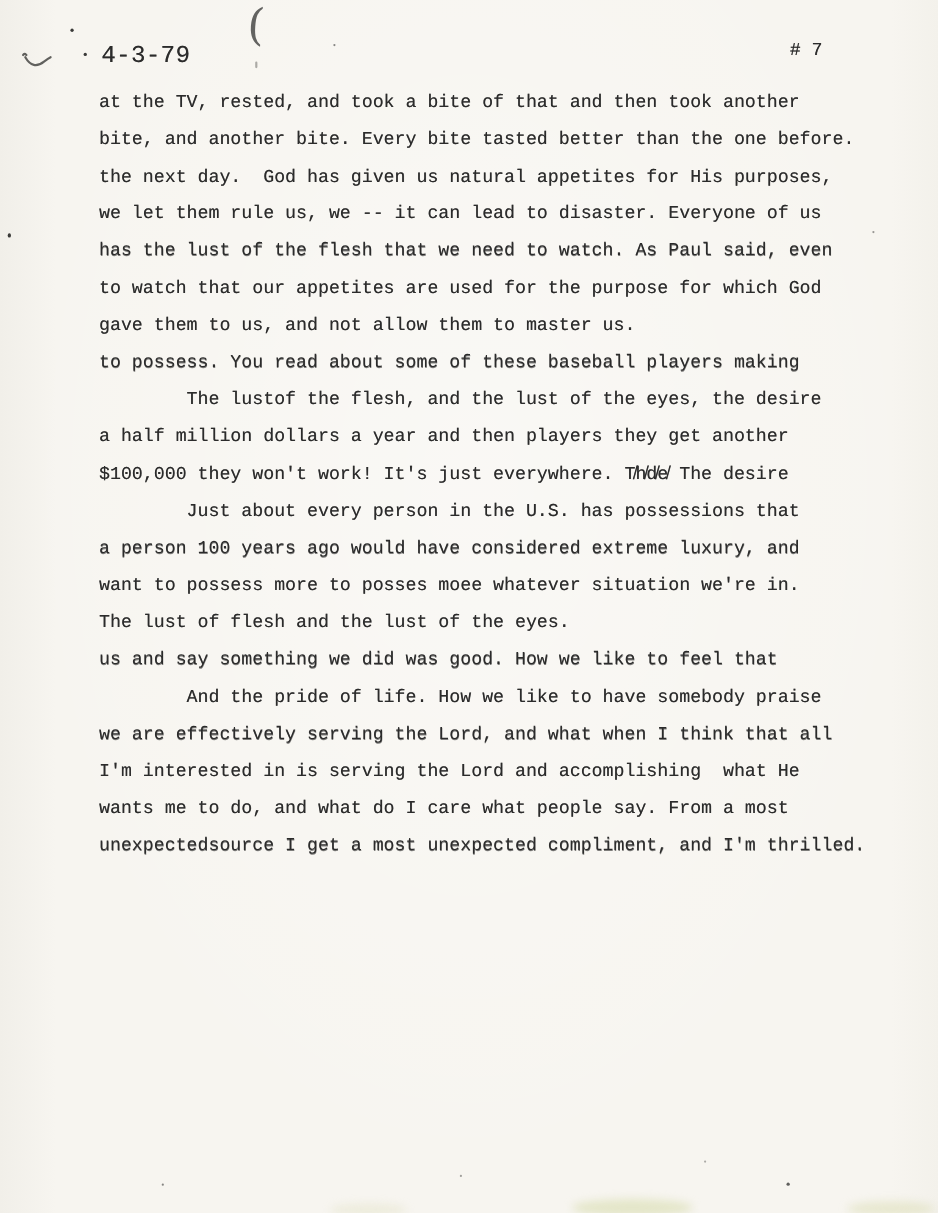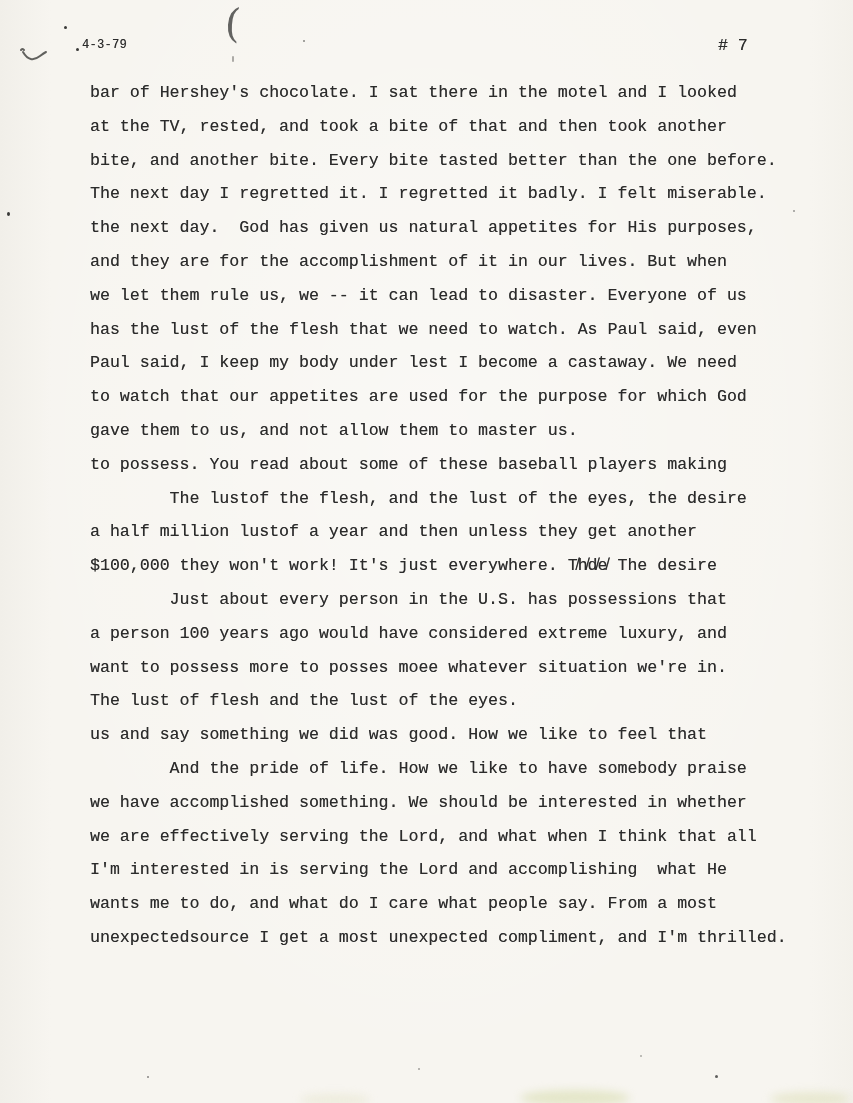--- a/index.html
+++ b/index.html
@@ -17,23 +17,23 @@
     width: 853px;
     height: 1103px;
     background:
       radial-gradient(ellipse at 50% 40%, rgba(255,255,255,0.35), rgba(0,0,0,0) 70%),
       linear-gradient(90deg, #f1efe9 0%, #f7f5f0 6%, #f7f5f0 95%, #f3f1eb 100%),
       #f6f4ef;
     color: #2b2b2b;
   }
   .header-date {
     position: absolute;
-    left: 82px;
+    left: 92px;
     top: 38px;
-    font-size: 12px;
+    font-size: 22px;
     letter-spacing: 0.3px;
     white-space: pre;
     text-shadow: 0.2px 0.3px 0.4px rgba(25,25,25,0.55);
   }
   .header-page {
     position: absolute;
     left: 718px;
     top: 36px;
     font-size: 16.5px;
     white-space: pre;
@@ -97,41 +97,36 @@
   <div class="speck" style="left:640px; top:1055px; width:2px; height:2px; opacity:.4;"></div>
 
   <div class="smudge" style="left:520px; top:1090px; width:110px; height:16px; background:rgba(214,218,170,0.55);"></div>
   <div class="smudge" style="left:770px; top:1092px; width:80px; height:14px; background:rgba(214,218,170,0.45);"></div>
   <div class="smudge" style="left:300px; top:1094px; width:70px; height:12px; background:rgba(220,222,185,0.35);"></div>
 
   <span class="header-date">4-3-79</span>
   <span class="header-page"># 7</span>
 
   <div class="text-block">
-      <div class="line">bar of Hershey's chocolate. I sat there in the motel and I looked</div>
       <div class="line">at the TV, rested, and took a bite of that and then took another</div>
       <div class="line">bite, and another bite. Every bite tasted better than the one before.</div>
-      <div class="line">The next day I regretted it. I regretted it badly. I felt miserable.</div>
       <div class="line">the next day.  God has given us natural appetites for His purposes,</div>
-      <div class="line">and they are for the accomplishment of it in our lives. But when</div>
       <div class="line">we let them rule us, we -- it can lead to disaster. Everyone of us</div>
       <div class="line">has the lust of the flesh that we need to watch. As Paul said, even</div>
-      <div class="line">Paul said, I keep my body under lest I become a castaway. We need</div>
       <div class="line">to watch that our appetites are used for the purpose for which God</div>
       <div class="line">gave them to us, and not allow them to master us.</div>
       <div class="line">to possess. You read about some of these baseball players making</div>
       <div class="line">        The lustof the flesh, and the lust of the eyes, the desire</div>
-      <div class="line">a half million lustof a year and then unless they get another</div>
+      <div class="line">a half million dollars a year and then players they get another</div>
       <div class="line">$100,000 they won't work! It's just everywhere. T̸h̸d̸e̸ The desire</div>
       <div class="line">        Just about every person in the U.S. has possessions that</div>
       <div class="line">a person 100 years ago would have considered extreme luxury, and</div>
       <div class="line">want to possess more to posses moee whatever situation we're in.</div>
       <div class="line">The lust of flesh and the lust of the eyes.</div>
       <div class="line">us and say something we did was good. How we like to feel that</div>
       <div class="line">        And the pride of life. How we like to have somebody praise</div>
-      <div class="line">we have accomplished something. We should be interested in whether</div>
       <div class="line">we are effectively serving the Lord, and what when I think that all</div>
       <div class="line">I'm interested in is serving the Lord and accomplishing  what He</div>
       <div class="line">wants me to do, and what do I care what people say. From a most</div>
       <div class="line">unexpectedsource I get a most unexpected compliment, and I'm thrilled.</div>
     </div>
 
 </div>
 
 </body></html>

